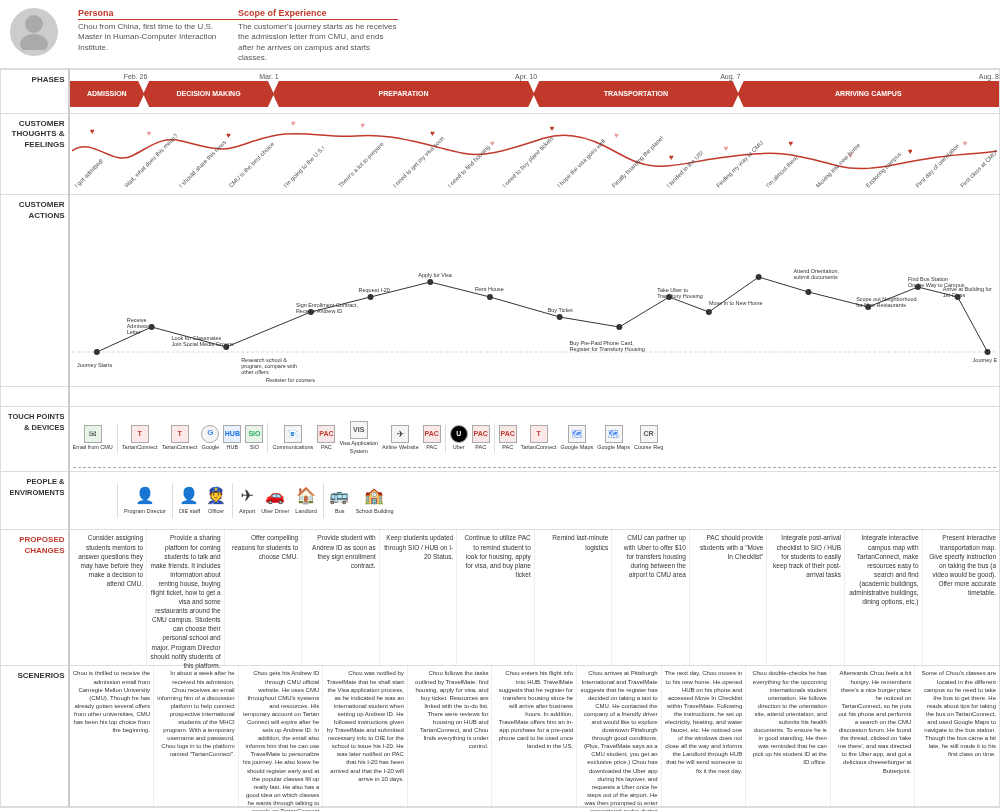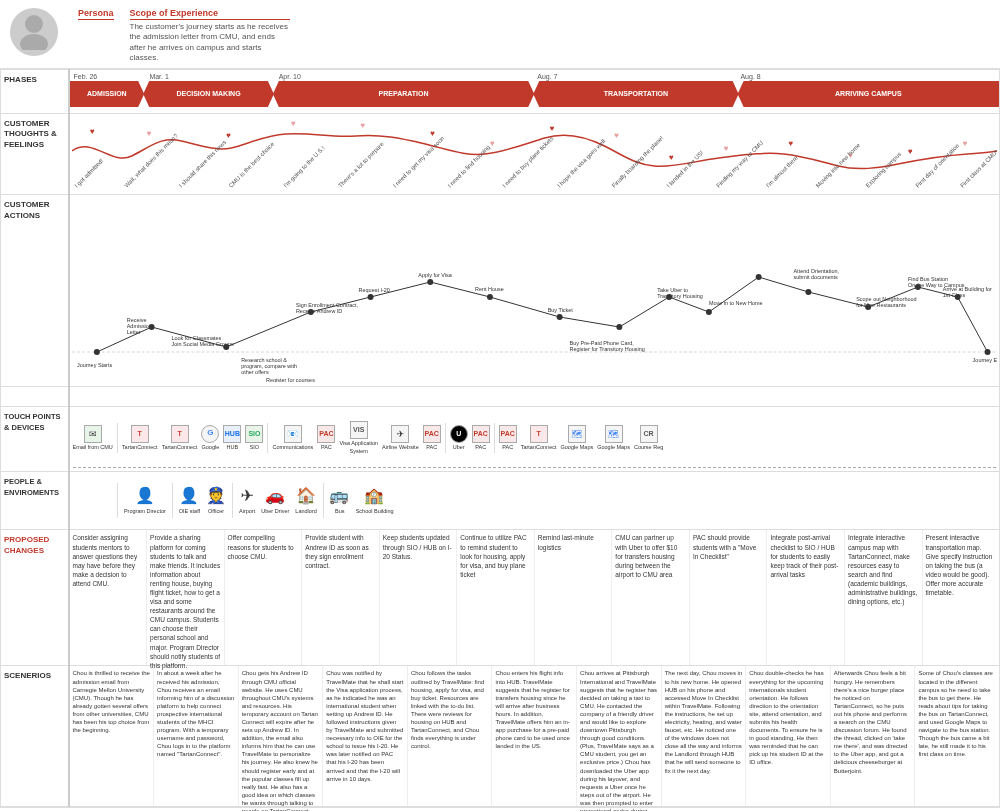--- a/index.html
+++ b/index.html
@@ -44,21 +44,20 @@
       line-height: 1.2;
     }
     .header-subtitle {
       font-size: 11px;
       color: #555;
       margin-top: 2px;
       font-style: italic;
     }
     .header-meta {
       display: flex;
-      gap: 16px;
       margin-left: 10px;
       font-size: 8px;
     }
     .header-meta-item {
       max-width: 160px;
     }
     .header-meta-item .meta-label {
       font-weight: bold;
       font-size: 9px;
       border-bottom: 1px solid #ccc;
@@ -128,20 +127,21 @@
       font-size: 7px;
       color: #777;
       display: flex;
       justify-content: space-between;
     }
 
     table.full-table {
       width: 100%;
       border-collapse: collapse;
       table-layout: fixed;
+      text-align: right;
     }
     table.full-table td {
       border: 1px solid #ddd;
       font-size: 7px;
       vertical-align: top;
       padding: 3px 3px;
       color: #333;
       line-height: 1.35;
     }
     table.full-table .label-col {
@@ -160,20 +160,21 @@
 <div class="header">
   <div class="header-avatar">
     <svg width="30" height="36" viewBox="0 0 30 36">
       <circle cx="15" cy="10" r="9" fill="#aaa"></circle>
       <ellipse cx="15" cy="30" rx="14" ry="10" fill="#aaa"></ellipse>
     </svg>
   </div>
   <div class="header-meta">
     <div class="header-meta-item">
       <div class="meta-label red">Persona</div>
+      <div class="meta-value">Chou from China, first time to the U.S. Master in Human-Computer Interaction Institute.</div>
     </div>
     <div class="header-meta-item">
       <div class="meta-label red">Scope of Experience</div>
       <div class="meta-value">The customer's journey starts as he receives the admission letter from CMU, and ends after he arrives on campus and starts classes.</div>
     </div>
   </div>
 </div>
 
 <table class="full-table">
 

